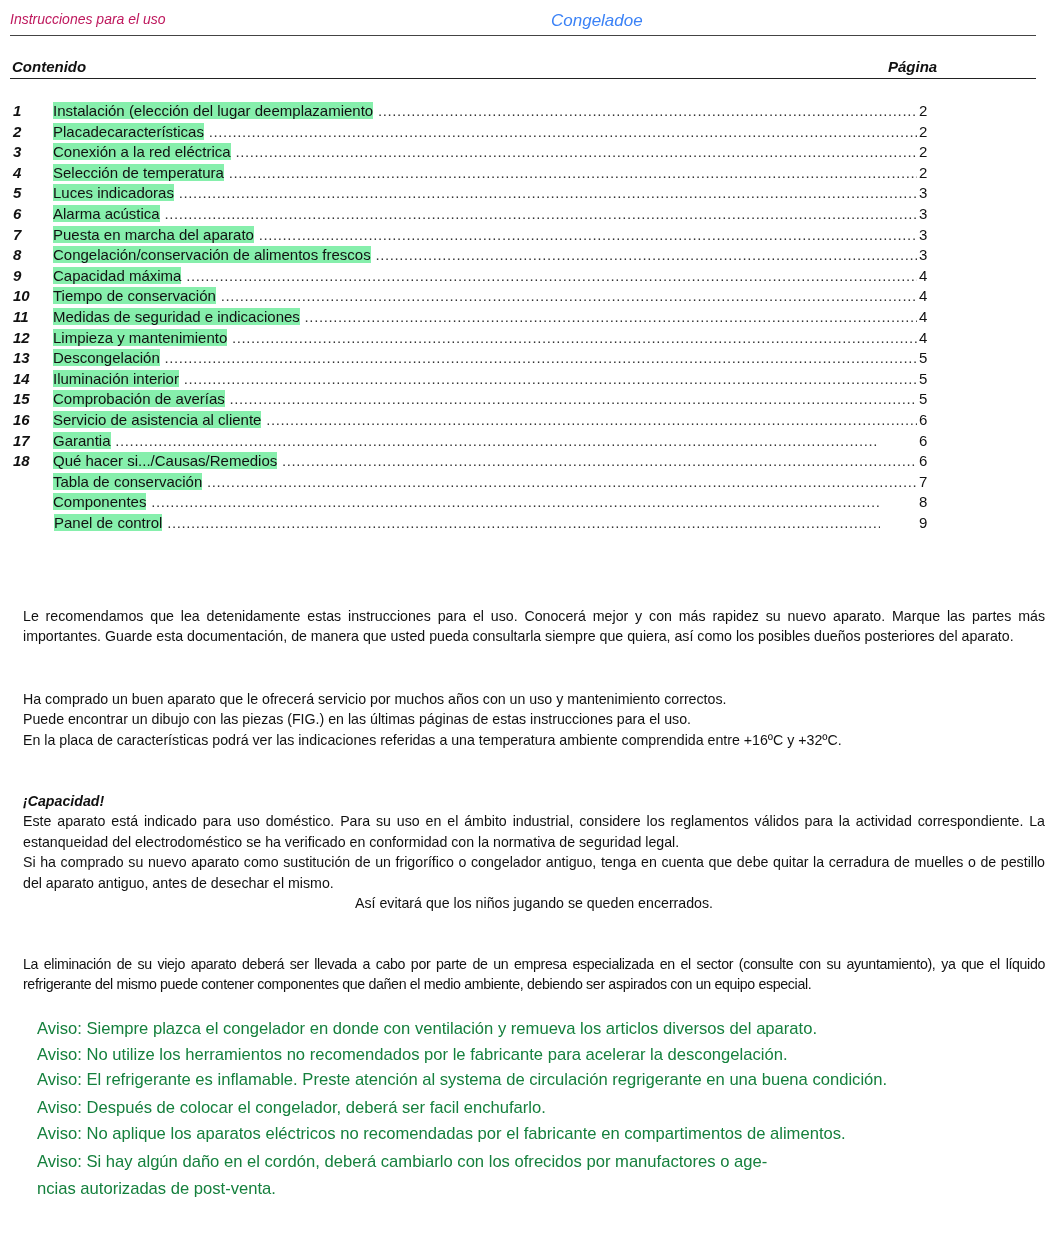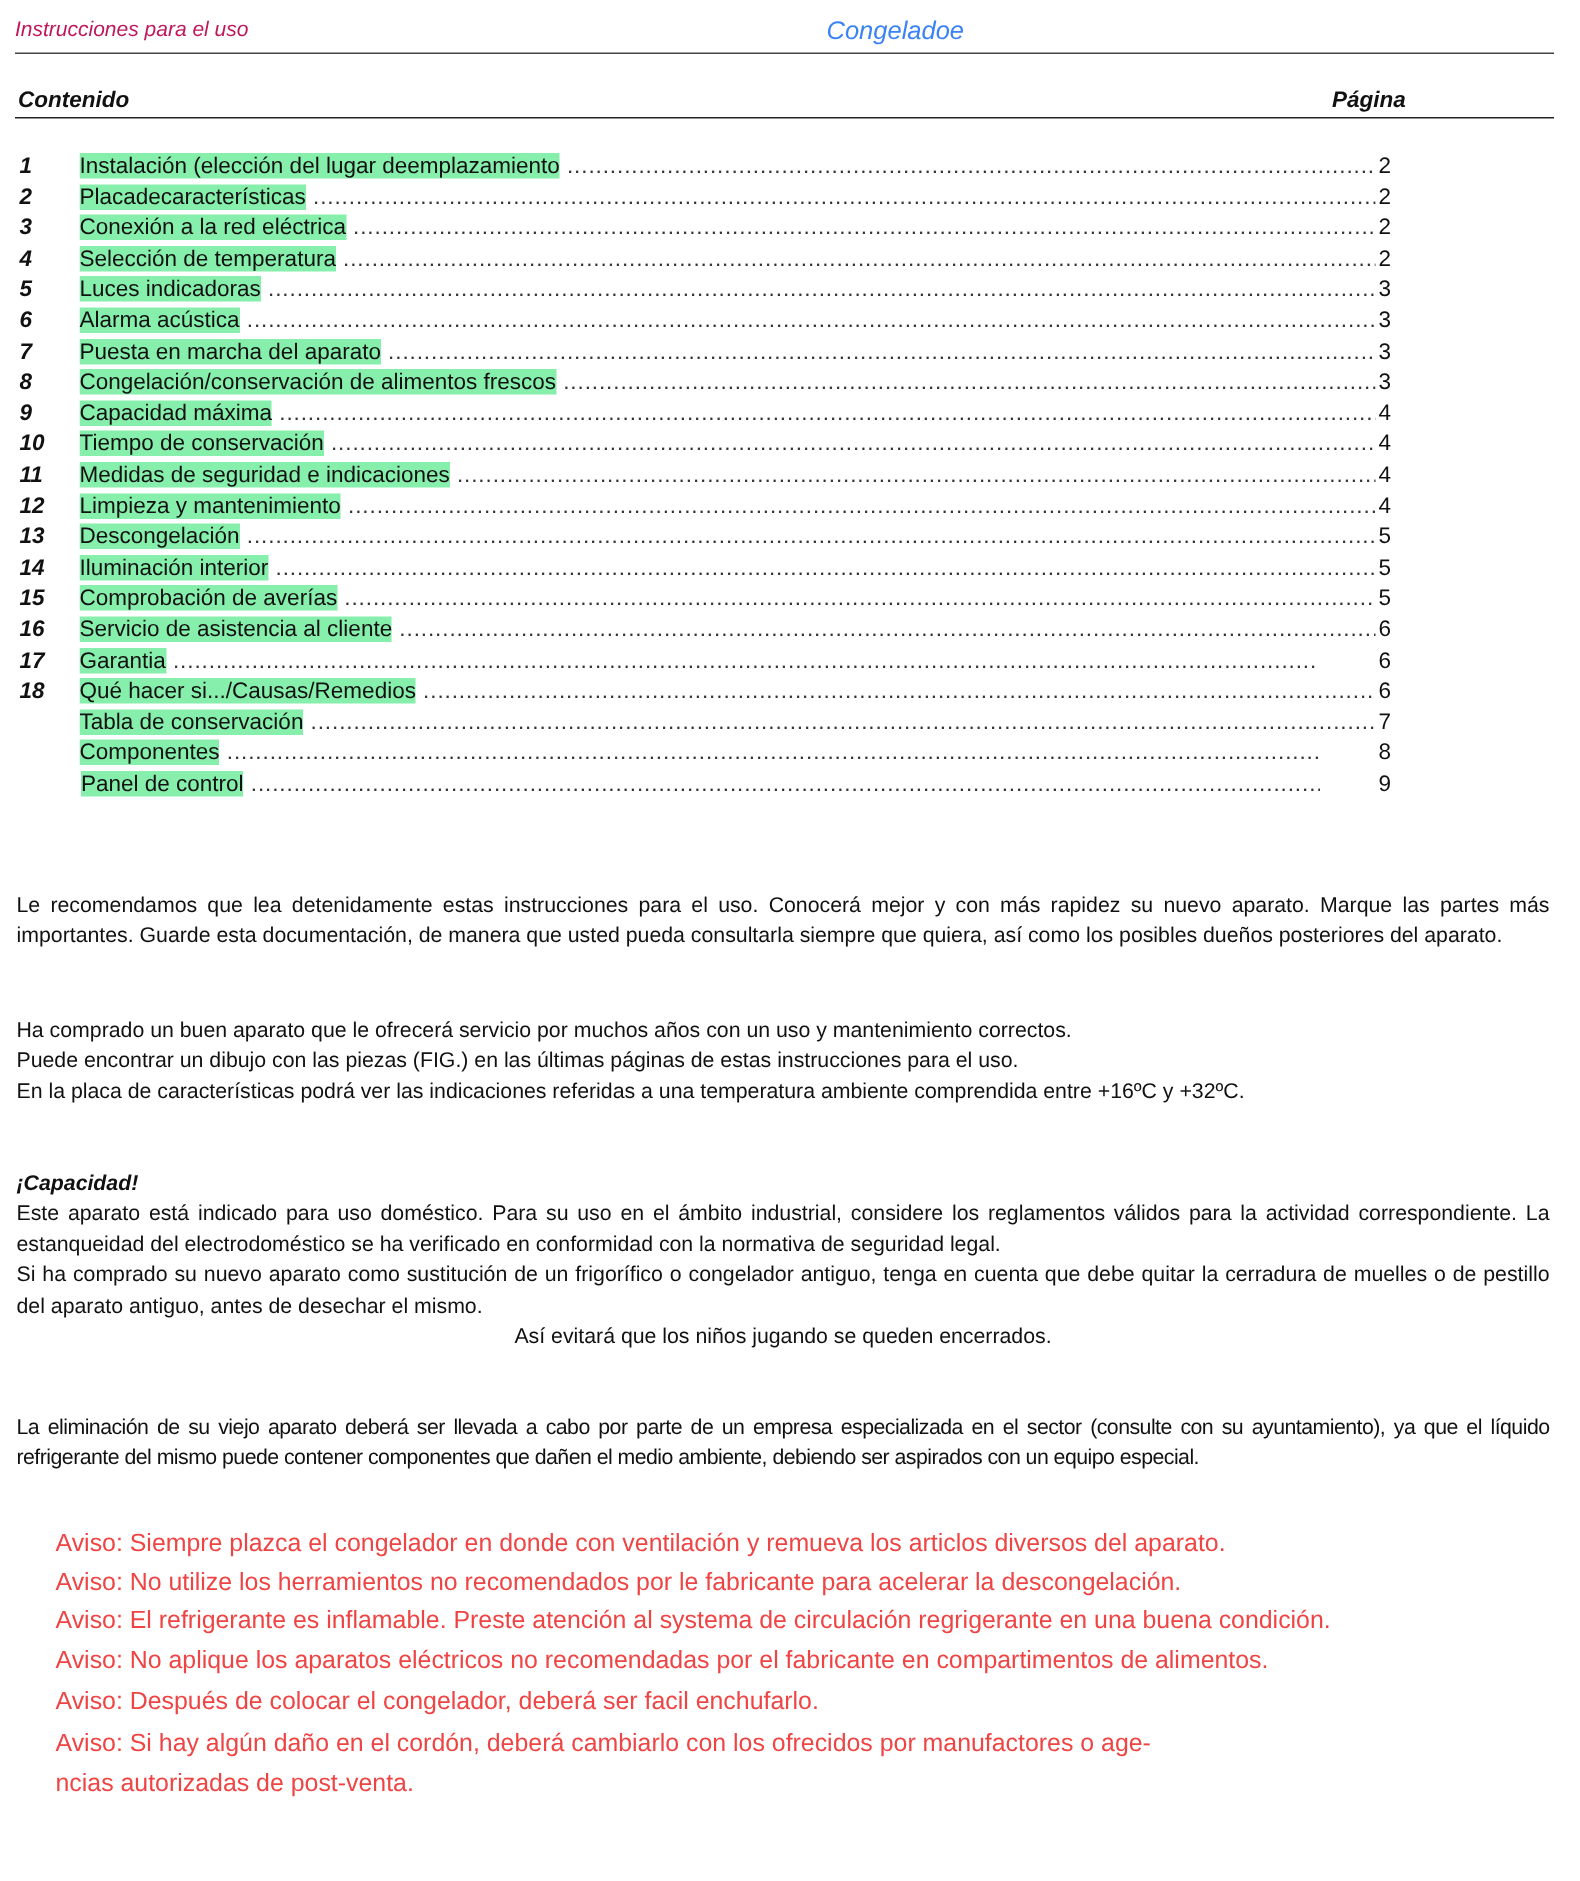--- a/index.html
+++ b/index.html
@@ -29,28 +29,28 @@
     .toc-row .title-wrap.short { width: 826px; }
     .toc-row .title-wrap::after {
       content: " ........................................................................................................................................................................................................................................................................................................................";
       letter-spacing: 0.6px; color: #333;
     }
     .toc-row .title { background: #86efac; }
     .toc-row .page { position: absolute; left: 919px; }
 
     .para {
       position: absolute; left: 11px; width: 1022px; font-size: 14.2px; line-height: 20.4px;
-      text-align: justify; margin: 0;
+      text-align: justify; margin: 12px;
     }
     .para .line { display: block; }
     .imp-title { font-weight: bold; font-style: italic; }
 
     .condensed { font-size: 14.2px; letter-spacing: -0.35px; }
 
-    .avisos { position: absolute; left: 37px; top: 1017px; width: 1000px; font-size: 16.6px; color: #ef4444; }
+    .avisos { position: absolute; left: 37px; top: 1017px; width: 1000px; font-size: 16.6px; color: #15803d; }
     .aviso { line-height: 23.5px; margin-bottom: 2px; }
   </style>
 </head>
 <body>
 
 <div class="header">
   <span class="left">Instrucciones para el uso</span>
   <span class="center">Congeladoe</span>
 </div>
 
@@ -181,17 +181,17 @@
   <span class="line">Si ha comprado su nuevo aparato como sustitución de un frigorífico o congelador antiguo, tenga en cuenta que debe quitar la cerradura de muelles o de pestillo del aparato antiguo, antes de desechar el mismo.</span>
   <span class="line" style="text-align:center">Así evitará que los niños jugando se queden encerrados.</span>
 </div>
 
 <p class="para condensed" style="top:942px">La eliminación de su viejo aparato deberá ser llevada a cabo por parte de un empresa especializada en el sector (consulte con su ayuntamiento),  ya que el líquido refrigerante del mismo puede contener componentes que dañen el medio ambiente, debiendo ser aspirados con un equipo especial.</p>
 
 <div class="avisos">
   <div class="aviso">Aviso: Siempre plazca el congelador en donde con ventilación y remueva los articlos diversos del aparato.</div>
   <div class="aviso">Aviso: No utilize los herramientos no recomendados por le fabricante para acelerar la descongelación.</div>
   <div class="aviso" style="width:960px">Aviso: El refrigerante es inflamable. Preste atención al systema de circulación regrigerante en una buena condición.</div>
+  <div class="aviso" style="margin-top:4px">Aviso: Después de colocar el congelador, deberá ser facil enchufarlo.</div>
   <div class="aviso" style="margin-top:3px">Aviso: No aplique los aparatos eléctricos no recomendadas por el fabricante en compartimentos de alimentos.</div>
-  <div class="aviso" style="margin-top:4px">Aviso: Después de colocar el congelador, deberá ser facil enchufarlo.</div>
   <div class="aviso" style="margin-top:4px">Aviso: Si hay algún daño en el cordón, deberá cambiarlo con los ofrecidos por manufactores o age-</div>
   <div class="aviso" style="margin-top:4px">ncias autorizadas de post-venta.</div>
 </div>
 
 </body></html>

